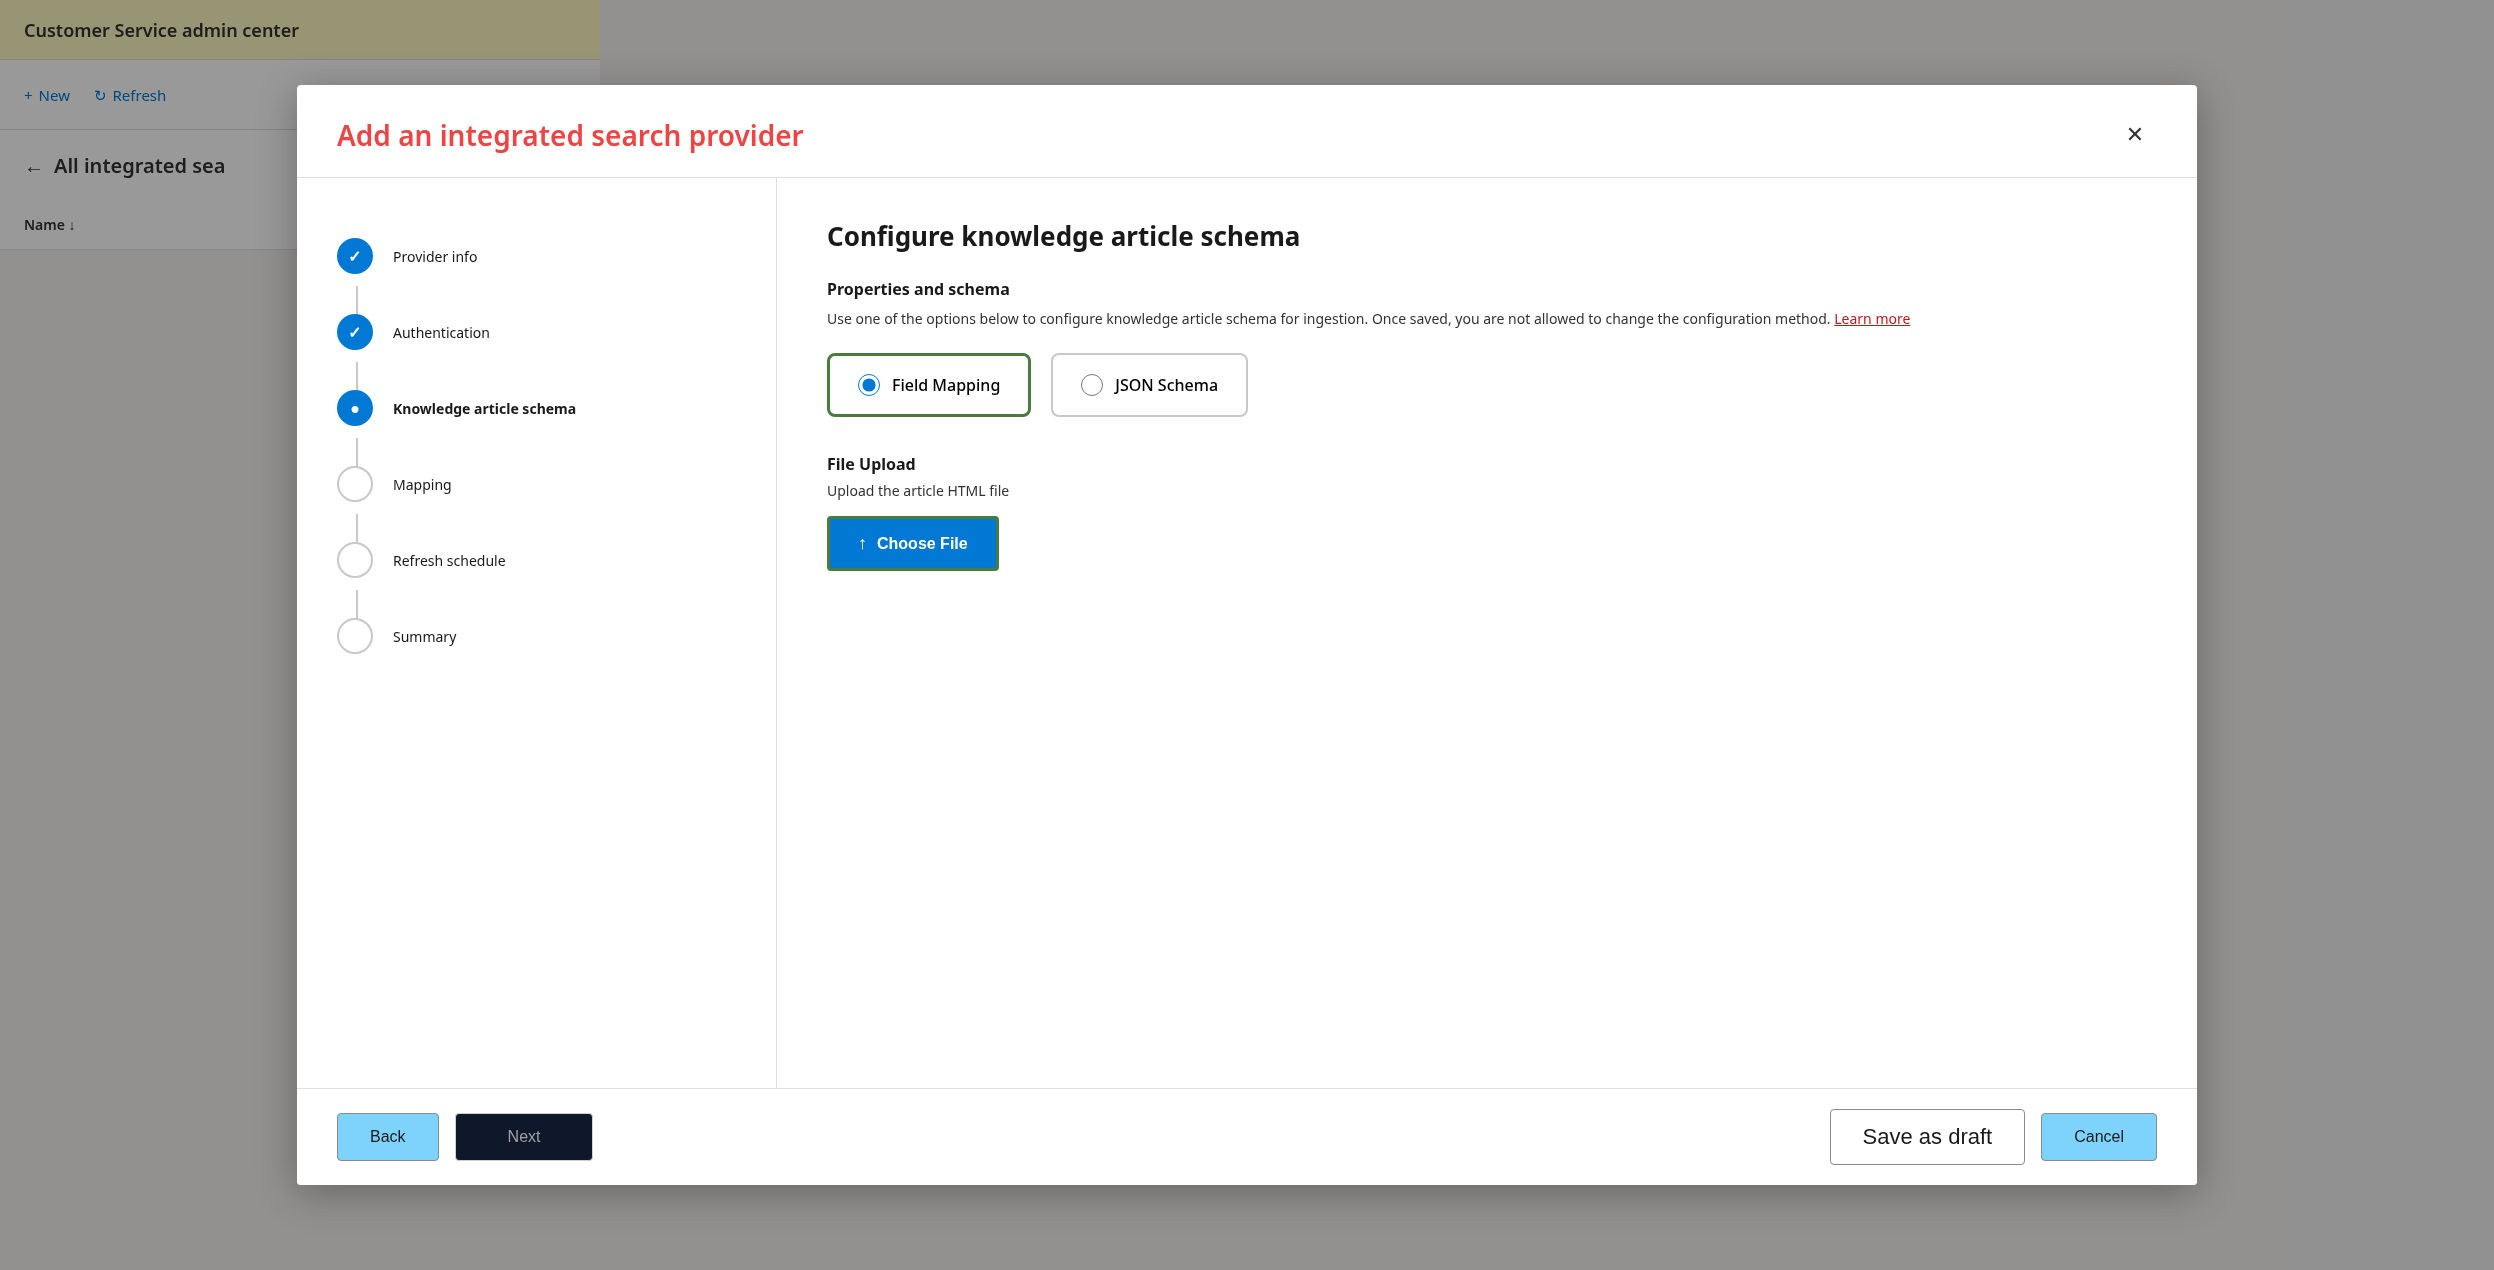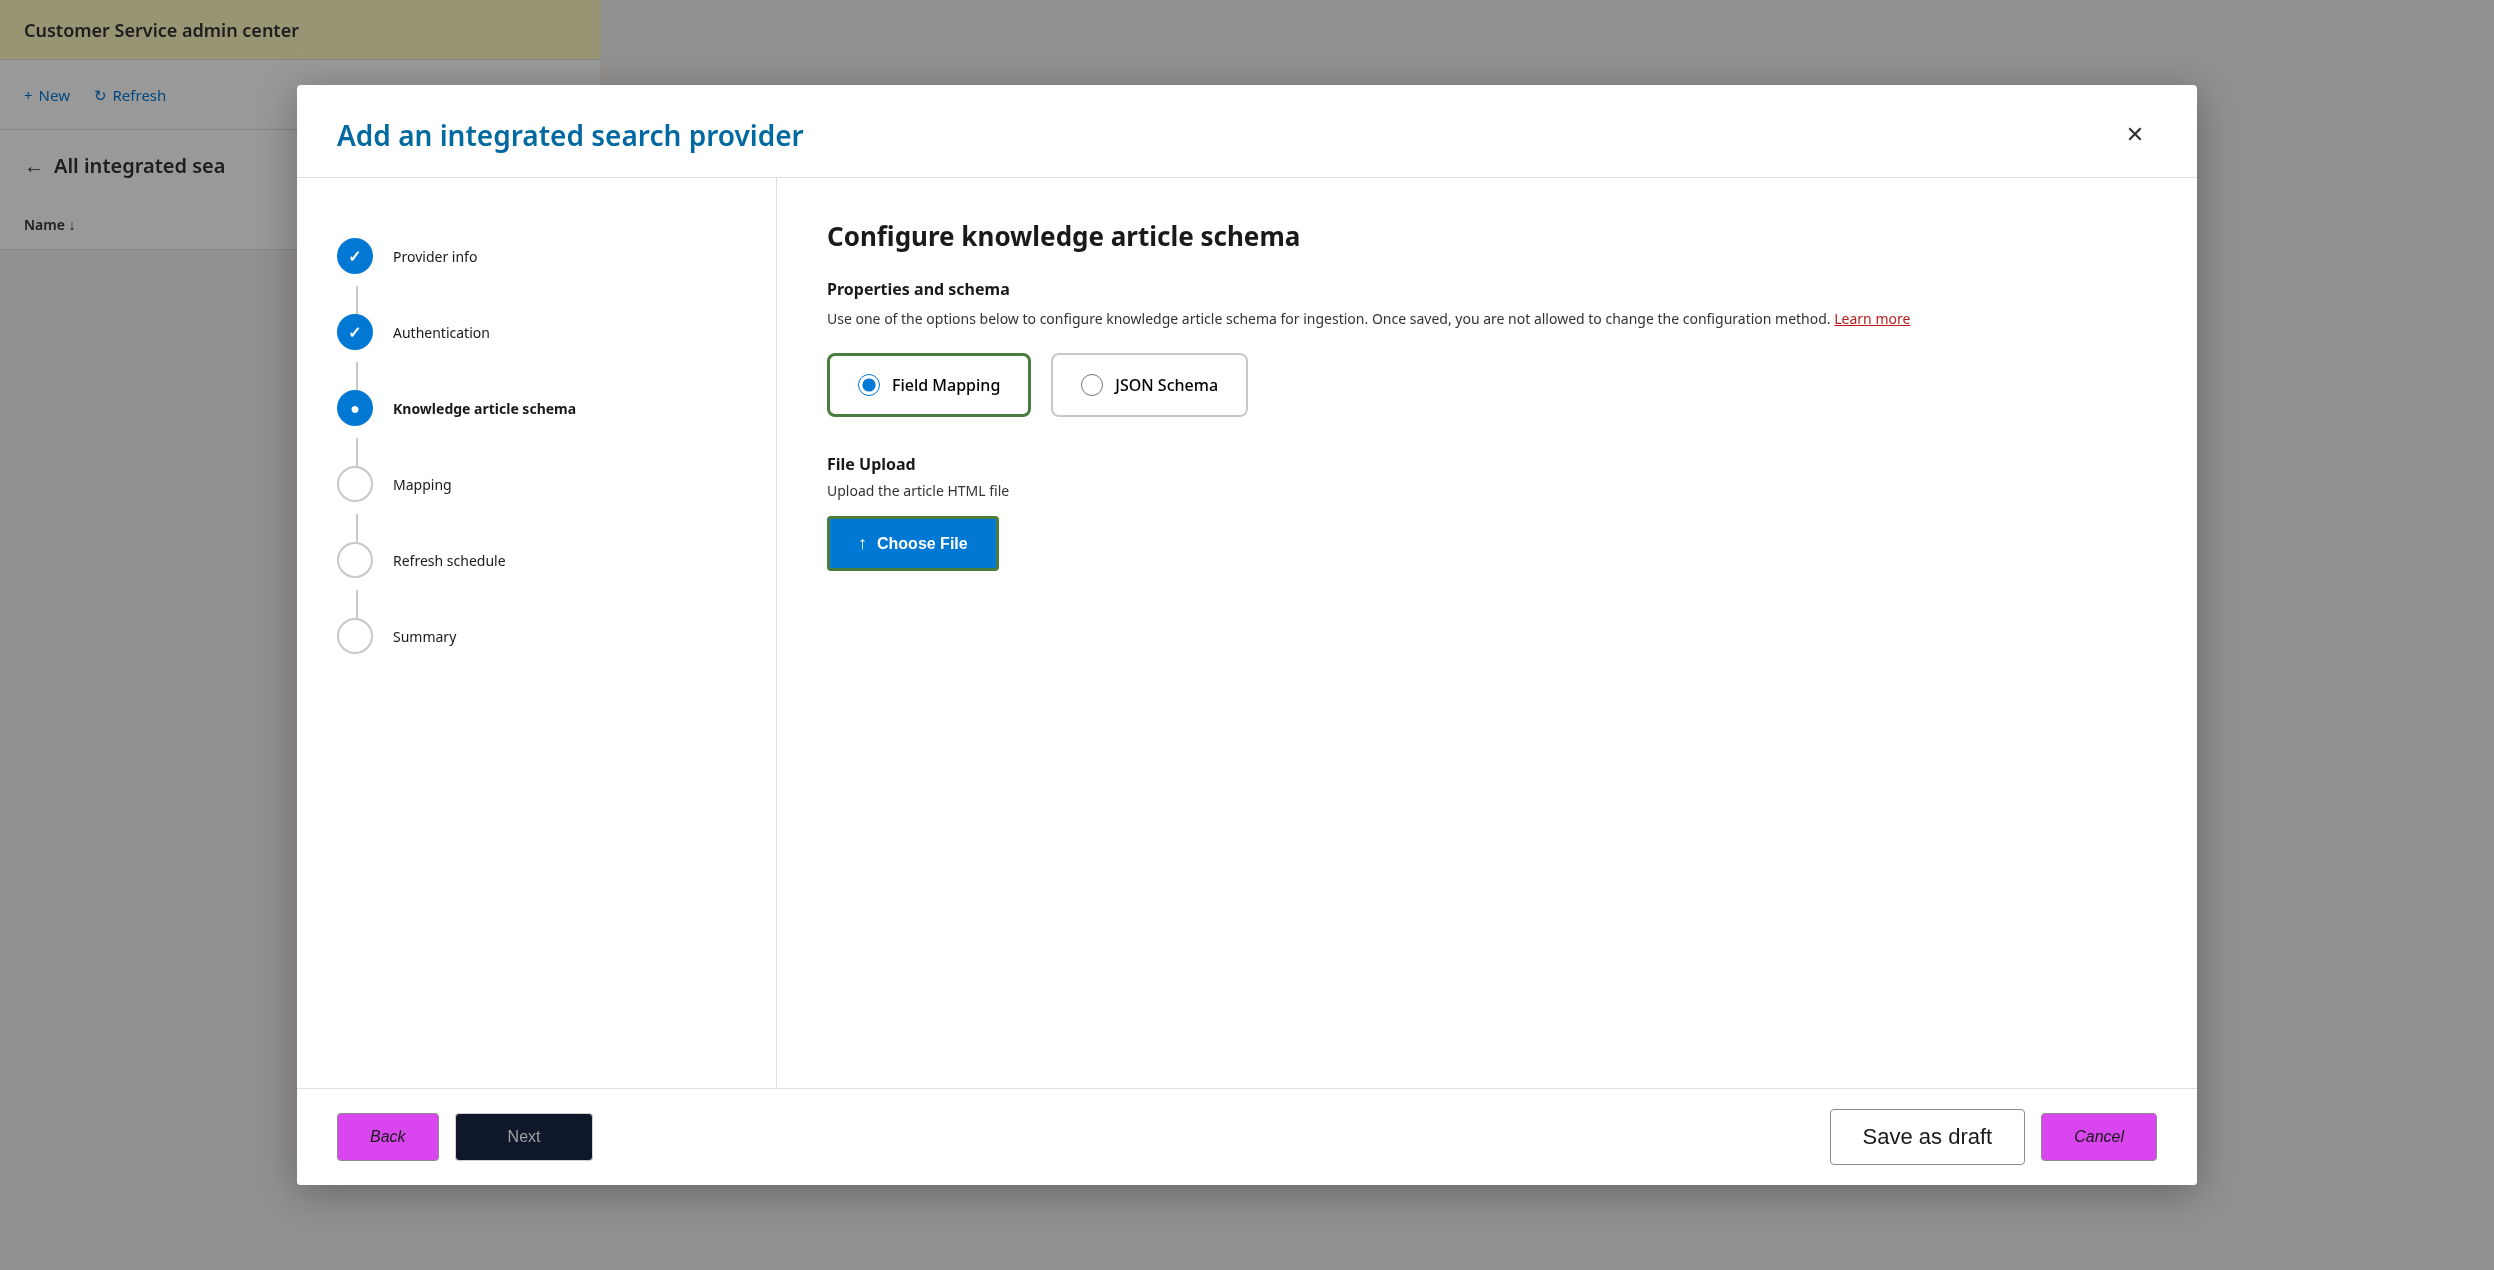--- a/index.html
+++ b/index.html
@@ -111,21 +111,21 @@
       align-items: center;
       justify-content: space-between;
       padding: 28px 40px 20px 40px;
       border-bottom: 1px solid #e0e0e0;
       flex-shrink: 0;
     }
 
     .modal-title {
       font-size: 28px;
       font-weight: 600;
-      color: #0369a1;
+      color: #ef4444;
     }
 
     .modal-close {
       width: 44px;
       height: 44px;
       display: flex;
       align-items: center;
       justify-content: center;
       cursor: pointer;
       border-radius: 4px;
@@ -333,23 +333,22 @@
       align-items: center;
     }
 
     .btn {
       padding: 14px 32px;
       font-size: 16px;
       font-weight: 500;
       border-radius: 4px;
       cursor: pointer;
       border: 1px solid #8a8a8a;
-      background: #d946ef;
-      color: #1a1a1a;
-      font-style: italic;
+      background: #7dd3fc;
+      color: #1a1a1a;
     }
 
     .btn-disabled {
       padding: 14px 52px;
       font-size: 16px;
       font-weight: 500;
       border-radius: 4px;
       cursor: default;
       border: 1px solid #d0d0d0;
       background: #0f172a;

